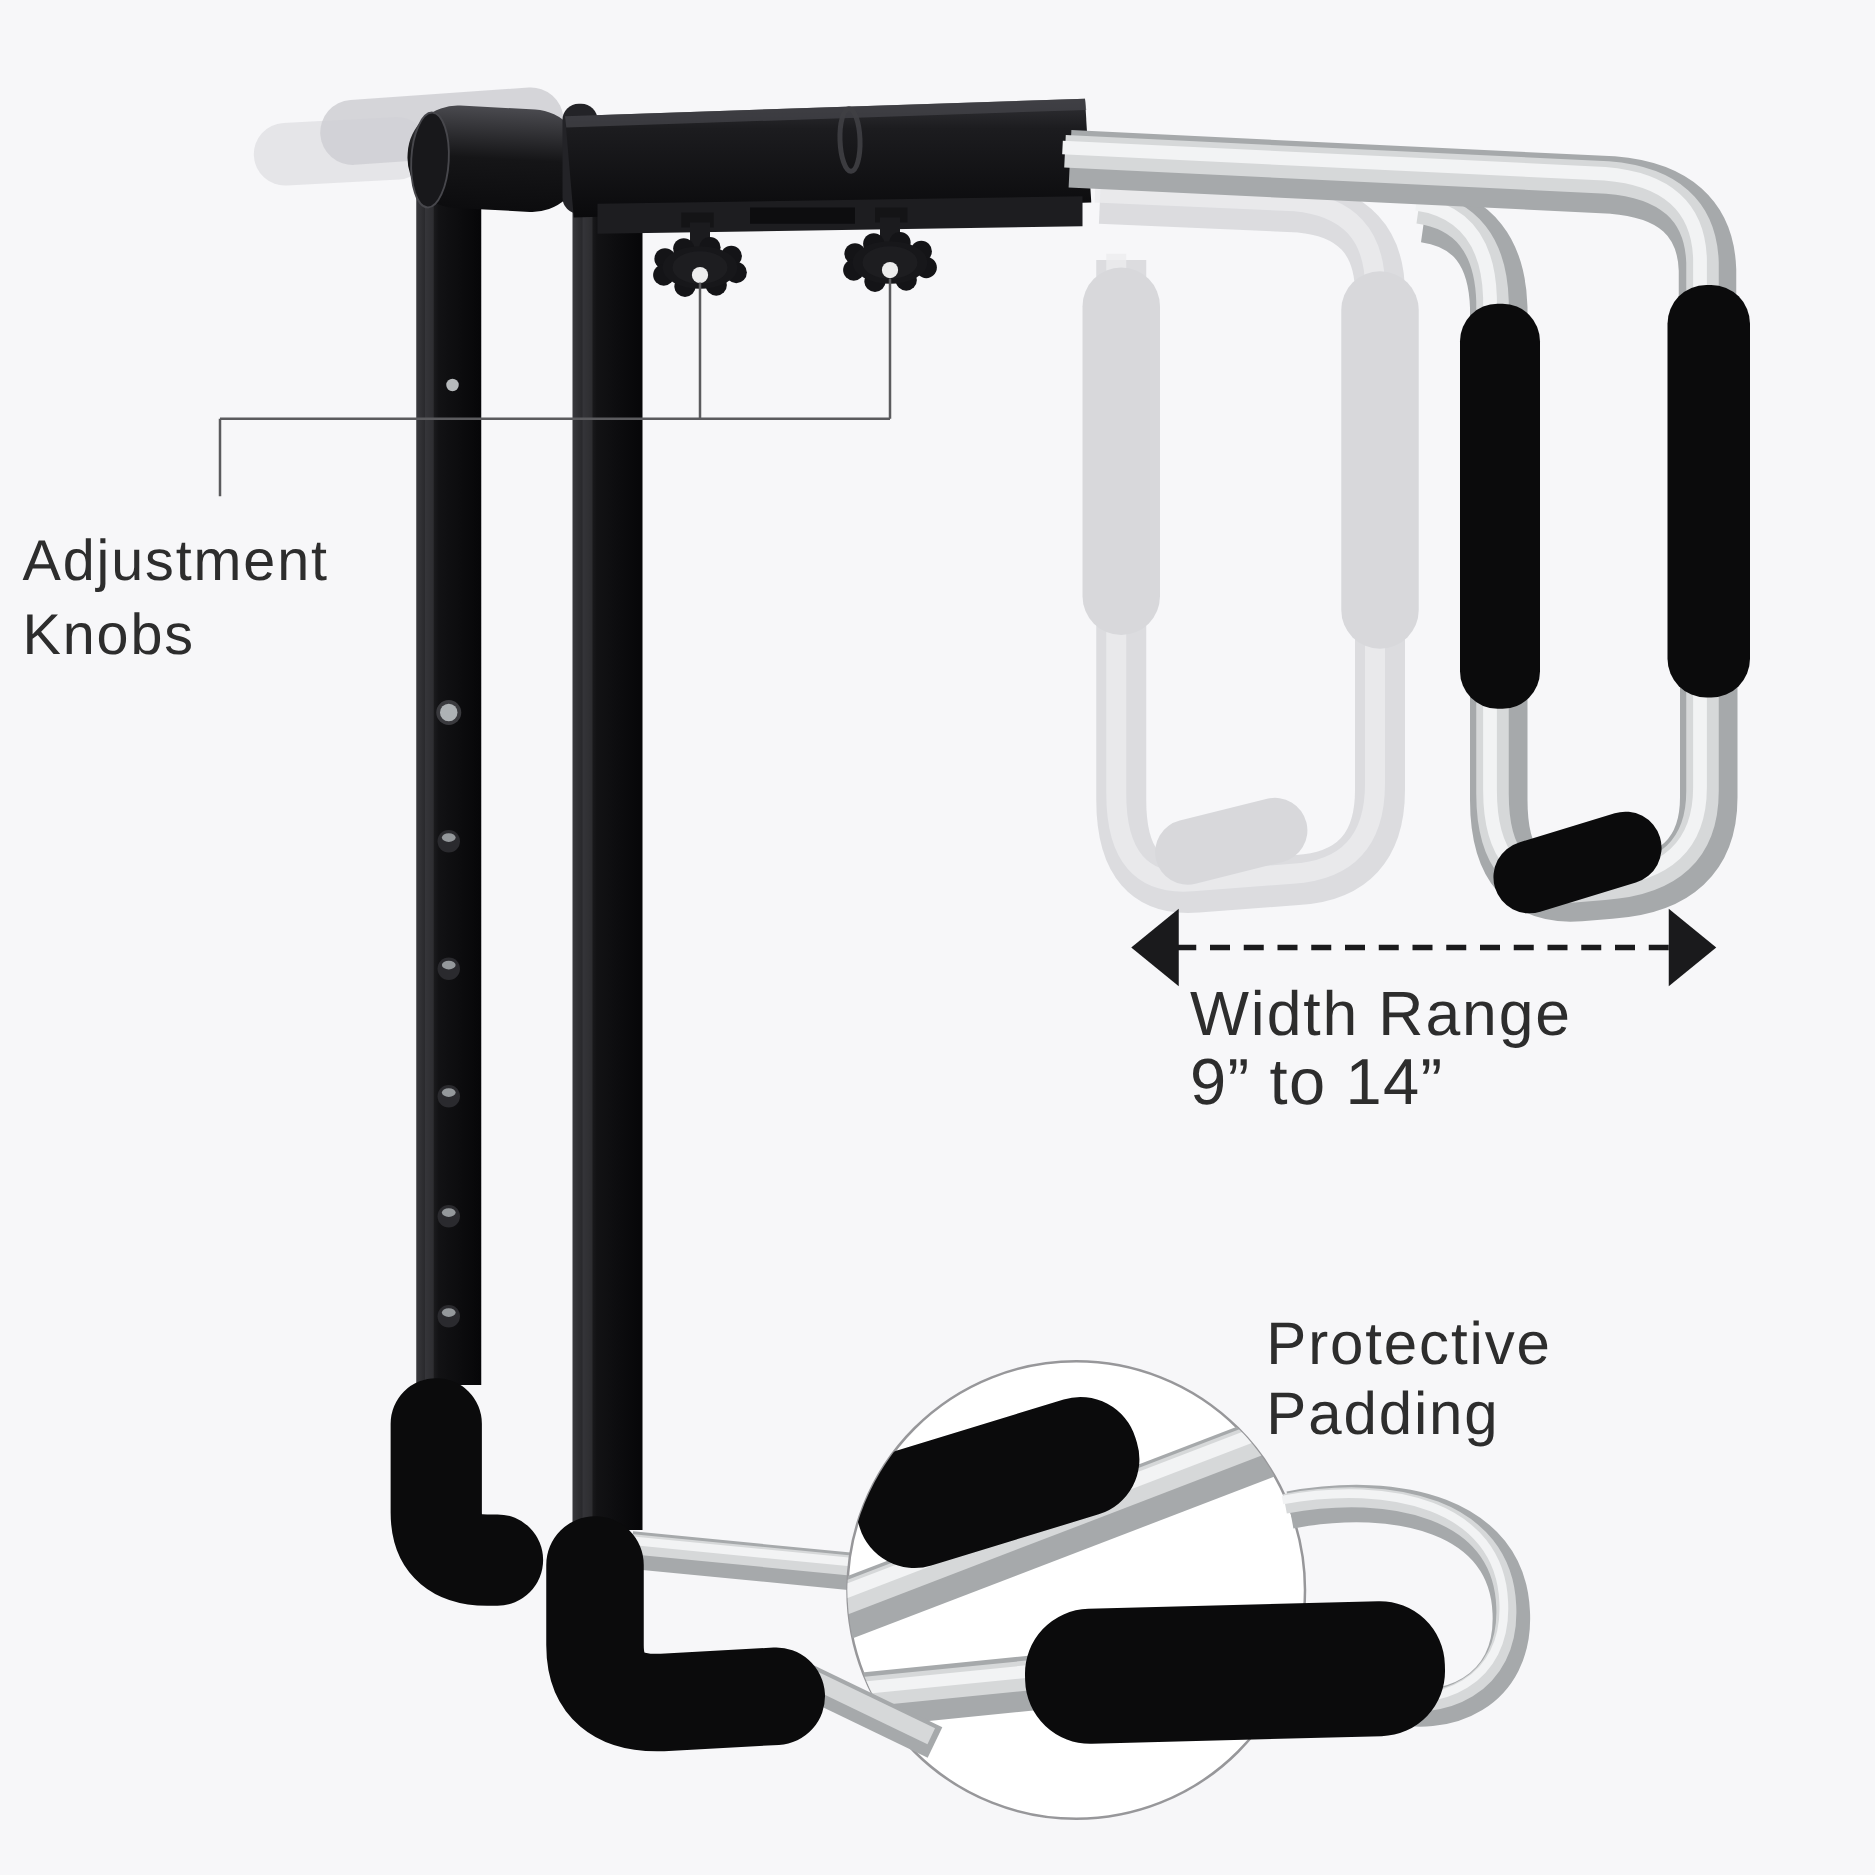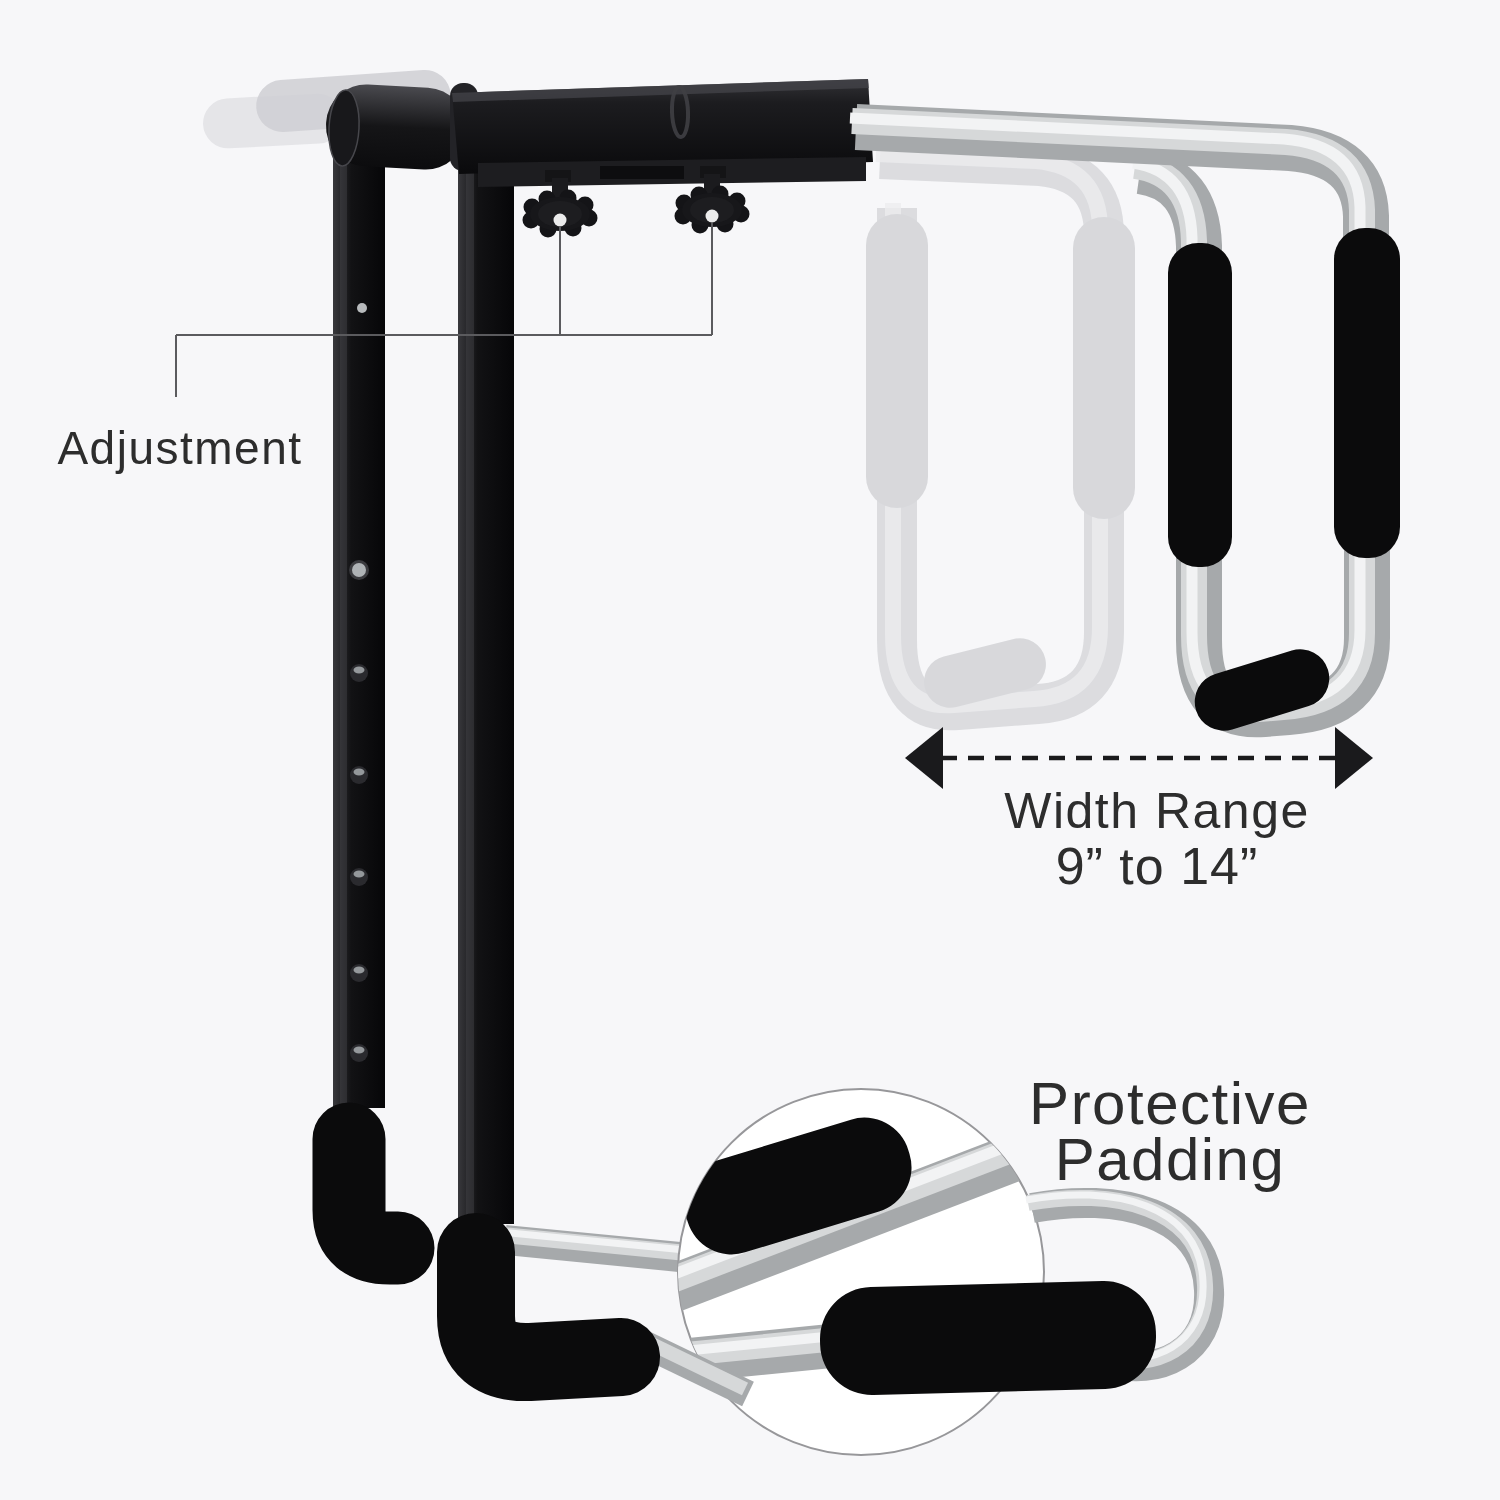--- a/index.html
+++ b/index.html
@@ -13,26 +13,26 @@
     --silver-light:#f2f3f4;
     --ghost:#c6c7cb;
     --foam-black:#0b0b0c;
     --magnifier-border:#97979a;
     --magnifier-fill:#ffffff;
   }
   html,body{margin:0;padding:0;}
   body{background:var(--page-bg);font-family:"Liberation Sans", sans-serif;}
   .stage{position:relative;width:1500px;height:1500px;background:var(--page-bg);overflow:hidden;}
   .scene{position:absolute;left:0;top:0;}
-  .label{position:absolute;color:var(--text);font-weight:300;text-align:center;}
+  .label{position:absolute;color:var(--text);font-weight:300;text-align:left;}
   .label-adjustment{left:18px;top:419px;width:324px;font-size:46px;line-height:59px;letter-spacing:1.5px;}
   .label-width{left:952px;top:786px;width:410px;}
   .label-width .wr-title{font-size:50px;line-height:50px;letter-spacing:1.5px;}
   .label-width .wr-range{font-size:52px;line-height:48px;letter-spacing:1px;margin-top:6px;}
-  .label-protective{left:1013px;top:1076px;width:314px;font-size:60px;line-height:56px;letter-spacing:1.5px;}
+  .label-protective{left:1013px;top:1048px;width:314px;font-size:48px;line-height:56px;letter-spacing:1.5px;}
 
   
   .sbase{fill:none;stroke:var(--silver-base);}
   .smid{fill:none;stroke:var(--silver-mid);}
   .slight{fill:none;stroke:var(--silver-light);}
   .foam{fill:var(--foam-black);}
   .ghostfill{fill:#bfc0c4;}
   .ghoststroke{fill:none;stroke:var(--ghost);}
   .callout{fill:none;stroke:var(--callout-line);stroke-width:2;}
   .arrowfill{fill:var(--arrow);}
@@ -192,20 +192,21 @@
 
     <g>
       <path class="arrowline" d="M941 758 L1337 758"></path>
       <path class="arrowfill" d="M905 758 L943 727 L943 789 Z"></path>
       <path class="arrowfill" d="M1373 758 L1335 727 L1335 789 Z"></path>
     </g>
   </svg>
 
   <div class="label label-adjustment">
     <div>Adjustment</div>
+    <div>Knobs</div>
   </div>
 
   <div class="label label-width">
     <div class="wr-title">Width Range</div>
     <div class="wr-range">9” to 14”</div>
   </div>
 
   <div class="label label-protective">
     <div>Protective</div>
     <div>Padding</div>

